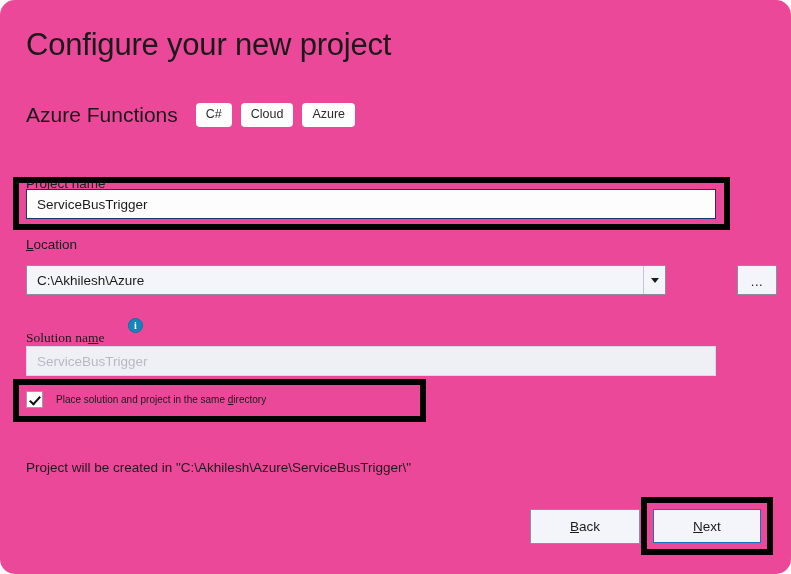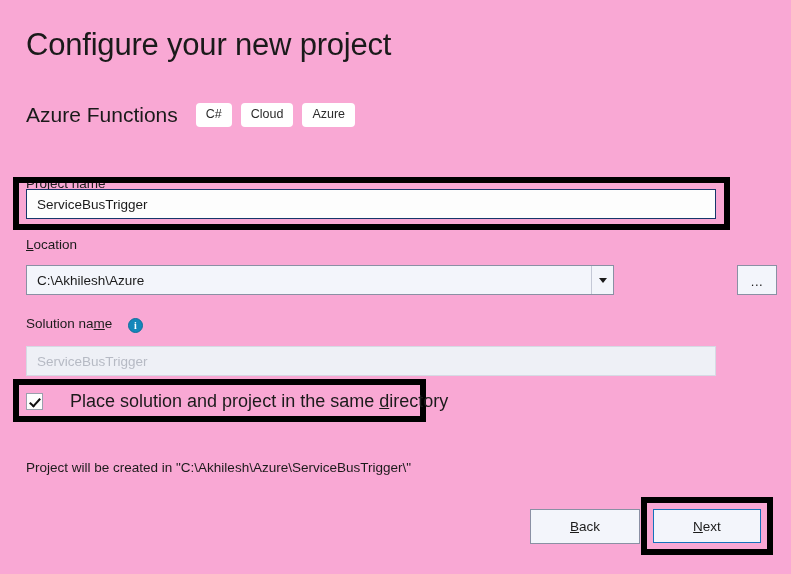--- a/index.html
+++ b/index.html
@@ -12,21 +12,22 @@
     background: #fafafa;
     font-family: "Liberation Sans", sans-serif;
     color: #1b1b1b;
     overflow: hidden;
     position: relative;
   }
 
   .page {
     position: absolute;
     inset: 0;
-    background: #f9a8d4;
+    background: #ec4899;
+    border-radius: 15px;
   }
 
   
   .title {
     position: absolute;
     left: 26px;
     top: 27px;
     font-size: 31px;
     font-weight: 400;
     letter-spacing: -0.2px;
@@ -105,21 +106,21 @@
     height: 30px;
   }
 
   
   #location-label { left: 26px; top: 237px; }
 
   #location-combo {
     position: absolute;
     left: 26px;
     top: 265px;
-    width: 588px;
+    width: 640px;
     height: 30px;
     box-sizing: border-box;
     background: #f3f5fb;
     border: 1px solid #8a90a4;
     display: flex;
     align-items: center;
   }
   #location-value {
     flex: 1;
     padding-left: 10px;
@@ -156,21 +157,21 @@
     font-size: 13px;
     color: #1b1b1b;
     display: flex;
     align-items: flex-end;
     justify-content: center;
     padding-bottom: 5px;
     letter-spacing: 0.5px;
   }
 
   
-  #solution-name-label { left: 26px; top: 316px; }
+  #solution-name-label { left: 26px; top: 330px; font-family: Liberation Serif, serif; }
   #info-icon {
     position: absolute;
     left: 128px;
     top: 318px;
     width: 15px;
     height: 15px;
     border-radius: 50%;
     background: #1487ba;
     border: 1px solid #0f6f9c;
     box-sizing: border-box;
@@ -227,22 +228,22 @@
     position: absolute;
     left: 5px;
     top: 2px;
     width: 4px;
     height: 9px;
     border: solid #101010;
     border-width: 0 2px 2px 0;
     transform: rotate(42deg);
   }
   #same-dir-label {
-    margin-left: 27px;
-    font-size: 18px;
+    margin-left: 13px;
+    font-size: 10px;
     color: #1b1b1b;
     white-space: nowrap;
   }
 
   
   #status-text {
     position: absolute;
     left: 26px;
     top: 448px;
     font-size: 13.5px;

